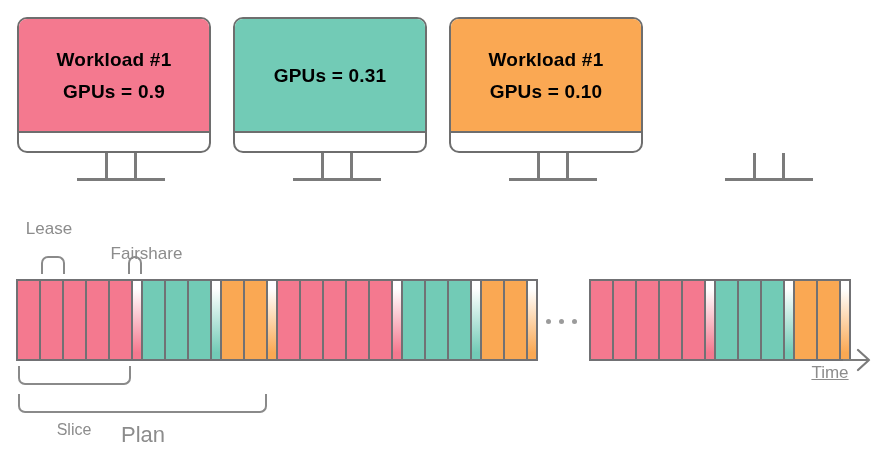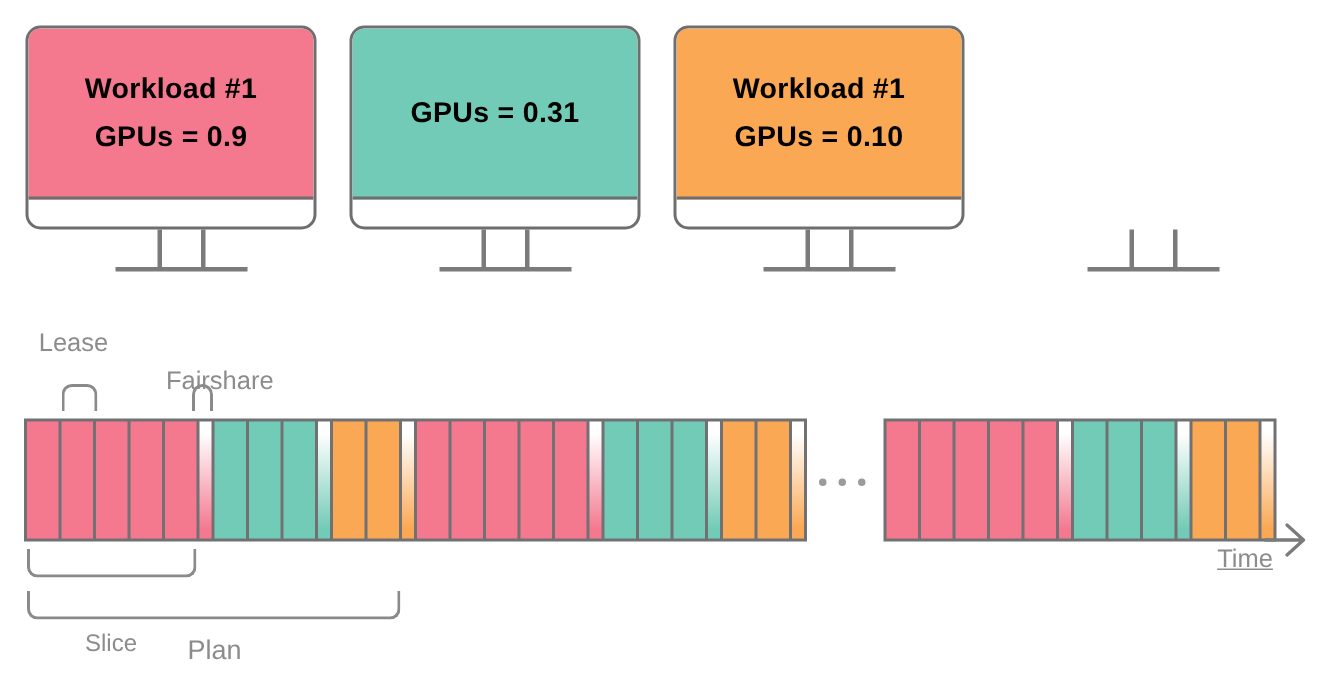--- a/index.html
+++ b/index.html
@@ -49,21 +49,21 @@
     position:absolute;height:19px;box-sizing:border-box;
     border:2px solid #8a8a8a;border-top:none;border-radius:0 0 7px 7px;
   }
   .lease-bracket{left:41px;top:256px;width:24px;}
   .fairshare-bracket{left:128px;top:256px;width:14px;}
   .lease-label{left:19px;top:220px;width:60px;}
   .fairshare-label{left:100px;top:245px;width:93px;}
   .slice-bracket{left:18px;top:366px;width:113px;}
   .plan-bracket{left:18px;top:394px;width:249px;}
   .slice-label{left:34px;top:390px;width:80px;font-size:16px;margin-top:32px;}
-  .plan-label{left:103px;top:424px;width:80px;font-size:18px;}
+  .plan-label{left:103px;top:424px;width:80px;font-size:22px;}
   .time-label{left:802px;top:364px;width:56px;text-decoration:underline;}
   .time-arrow{position:absolute;left:843px;top:347px;}
 </style>
 </head>
 <body>
 
 <div class="canvas">
 
   <div class="monitor-unit" style="left:17px">
     <div class="monitor-body">

